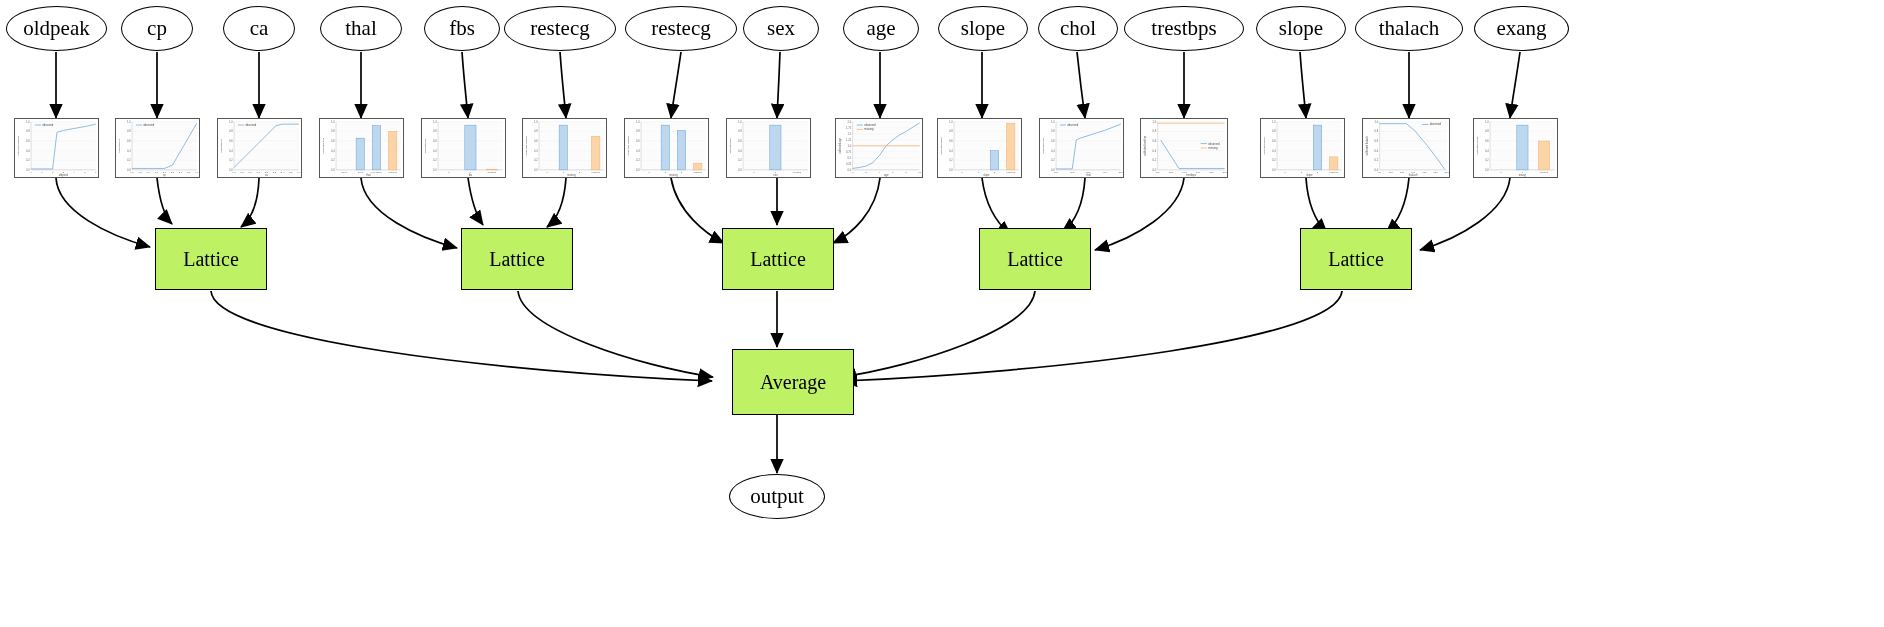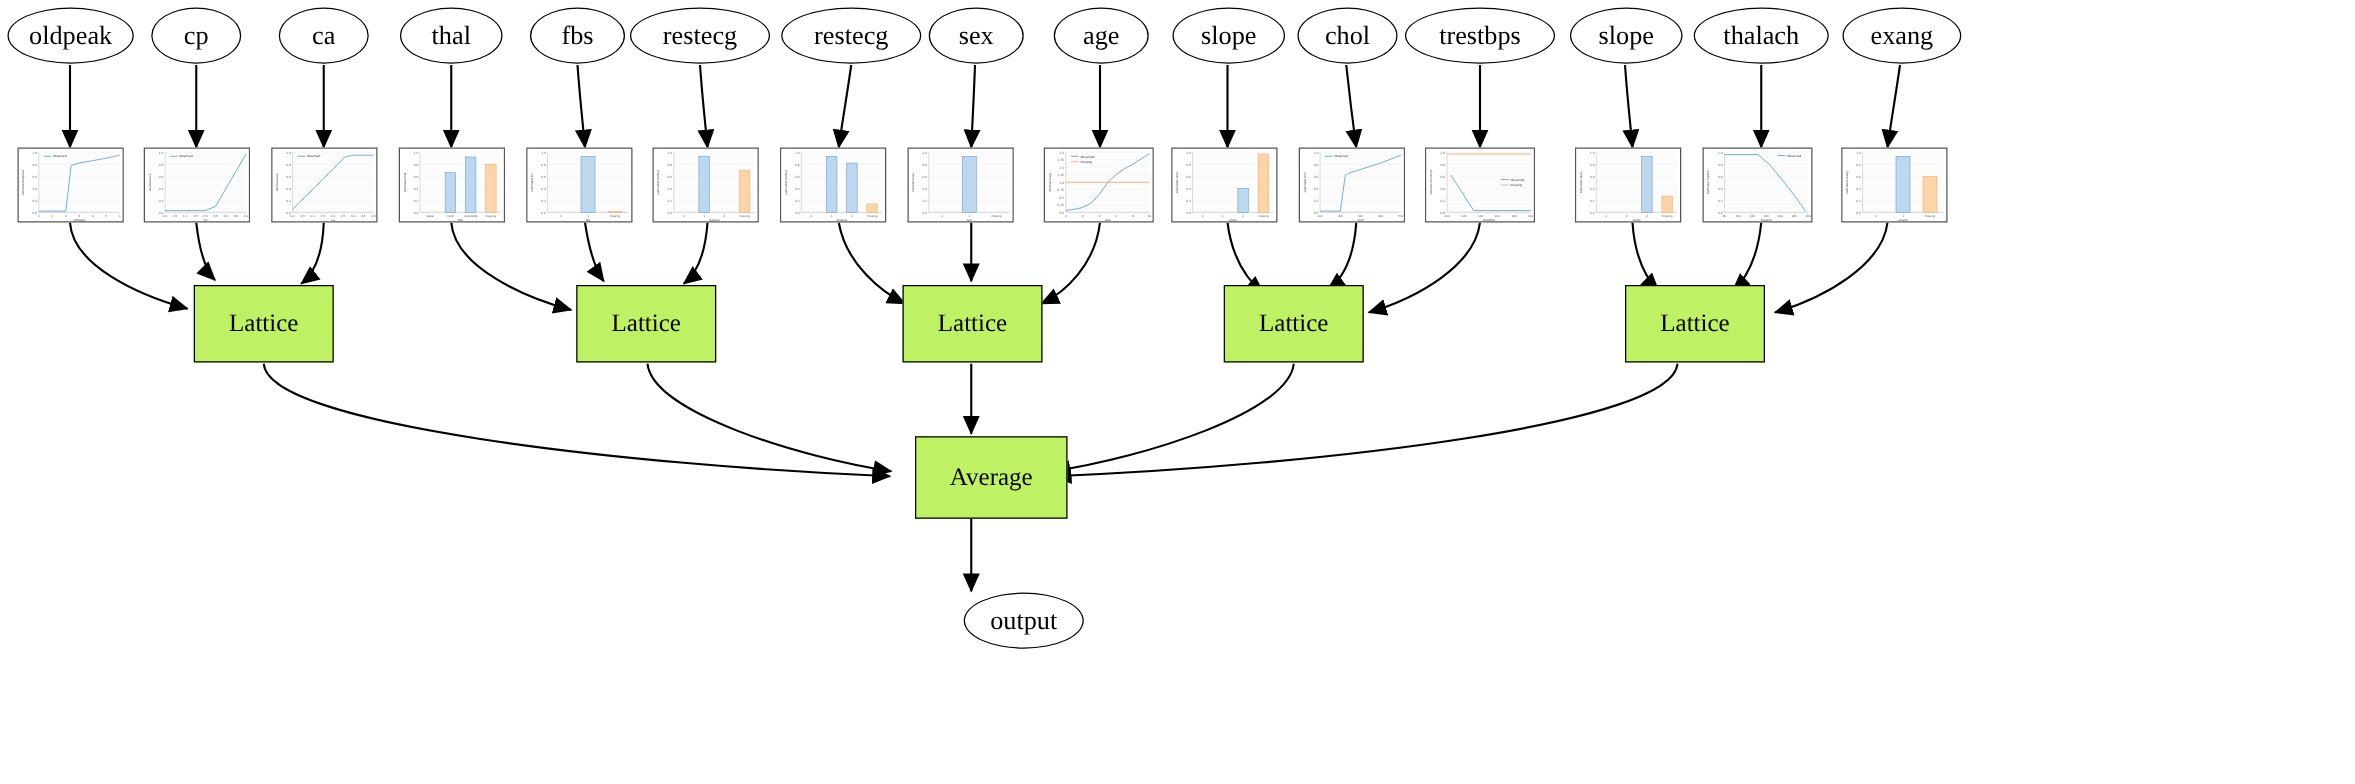--- a/index.html
+++ b/index.html
@@ -598,17 +598,17 @@
     <span>Lattice</span>
     </div>
   <div class="node-box" style="left:1300px;top:228px;width:112px;height:62px;">
     <span>Lattice</span>
     </div>
 
   <div class="node-box" style="left:716px;top:349px;width:122px;height:66px;margin-left:16px;">
     <span>Average</span>
     </div>
 
-  <div class="node-ellipse" style="left:771px;top:474px;width:96px;height:45px;">
+  <div class="node-ellipse" style="left:729px;top:474px;width:96px;height:45px;">
     <span>output</span>
     </div>
 
 </div>
 
 </body></html>

